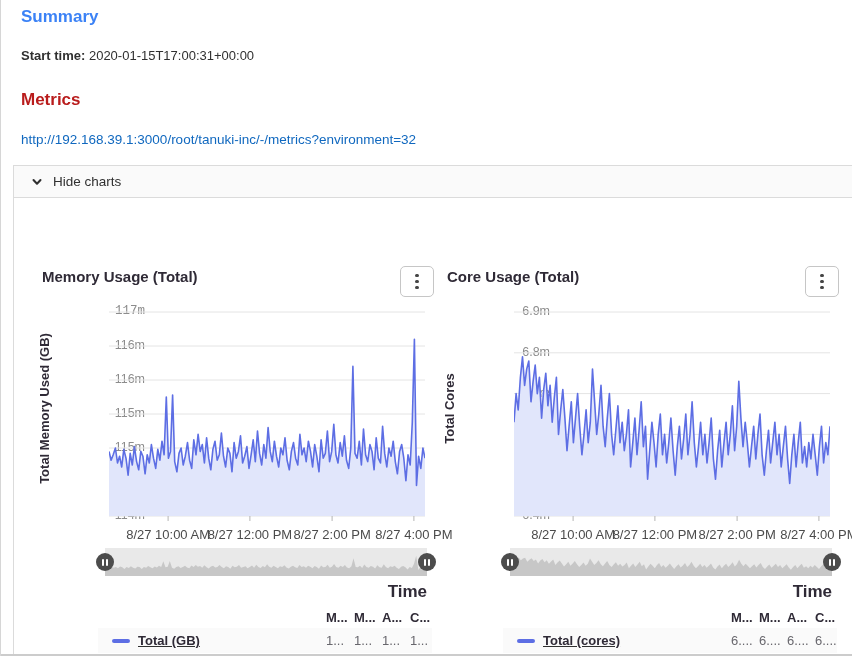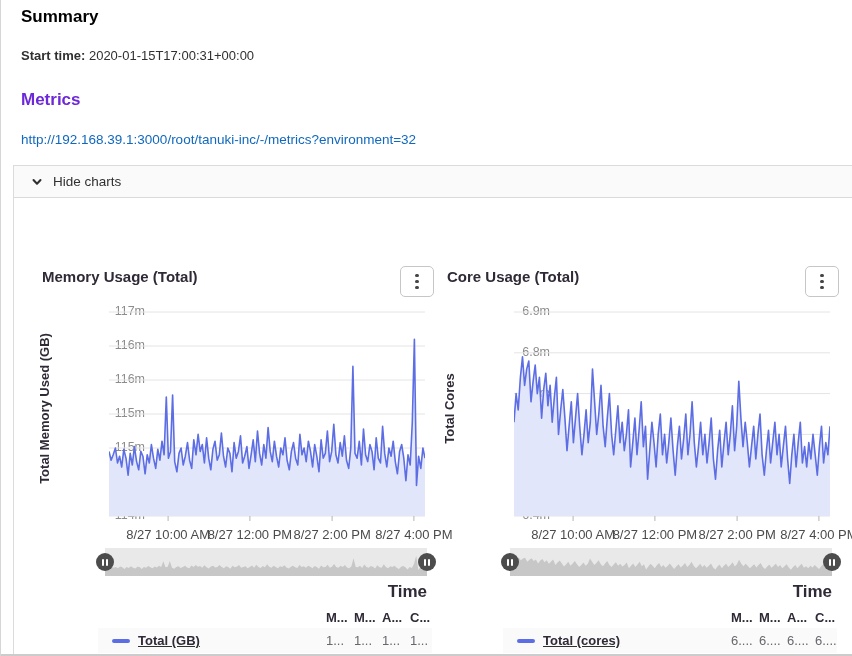--- a/index.html
+++ b/index.html
@@ -2,24 +2,24 @@
 <html><head>
 <meta charset="utf-8">
 <style>
   * { box-sizing: border-box; margin: 0; padding: 0; }
   html,body { width:852px; height:656px; background:#fff; overflow:hidden; }
   body { font-family:"Liberation Sans","DejaVu Sans",sans-serif; color:#303030; font-size:13px; }
   .page { position:relative; width:852px; height:656px; border-left:1px solid #d6d6d6; }
 
   
   .top-section { position:relative; height:165px; }
-  .h-summary { position:absolute; top:7px; left:20px; font-size:17px; font-weight:bold; color:#000000; }
+  .h-summary { position:absolute; top:7px; left:20px; font-size:17px; font-weight:bold; color:#3b82f6; }
   .start-line { position:absolute; top:48px; left:20px; font-size:13px; }
   .start-line b { font-weight:bold; }
-  .h-metrics { position:absolute; top:90px; left:20px; font-size:17px; font-weight:bold; color:#6d28d9; }
+  .h-metrics { position:absolute; top:90px; left:20px; font-size:17px; font-weight:bold; color:#b91c1c; }
   .metrics-link { position:absolute; top:132px; left:20px; font-size:13.5px; text-decoration:none; }
 
   
   .panel { position:absolute; top:165px; left:12px; width:846px; height:491px;
            border:1px solid #dbdbdb; border-bottom:none; background:#fff; }
   .panel-head { height:32px; background:#fafafa; border-bottom:1px solid #dbdbdb;
                 display:flex; align-items:center; gap:10px; padding-left:17px; font-size:13.5px; cursor:pointer; }
   .panel-body { display:flex; gap:13px; padding:24px 0 0 28px; }
 
   
@@ -92,21 +92,21 @@
             <span class="dot"></span>
             <span class="dot"></span>
             <span class="dot"></span>
           </button>
         </div>
         <div class="chart-plot">
           <div class="y-title">
               <span>Total Memory Used (GB)</span>
             </div>
           <div class="y-labels">
-              <div class="ytick" style="top: 4px;">117m</div>
+              <div class="ytick" style="top: 4px; font-family: Liberation Mono, monospace;">117m</div>
               <div class="ytick" style="top: 38px;">116m</div>
               <div class="ytick" style="top: 72px;">116m</div>
               <div class="ytick" style="top: 106px;">115m</div>
               <div class="ytick" style="top: 140px;">115m</div>
               <div class="ytick" style="top: 174px;">114m</div>
               <div class="ytick" style="top: 208px;">114m</div>
             </div>
           <svg class="plot" width="316" height="216">
               <line x1="0" x2="316" y1="3" y2="3" stroke="#e4e4e4" stroke-width="1"></line>
               <line x1="0" x2="316" y1="37" y2="37" stroke="#e4e4e4" stroke-width="1"></line>

